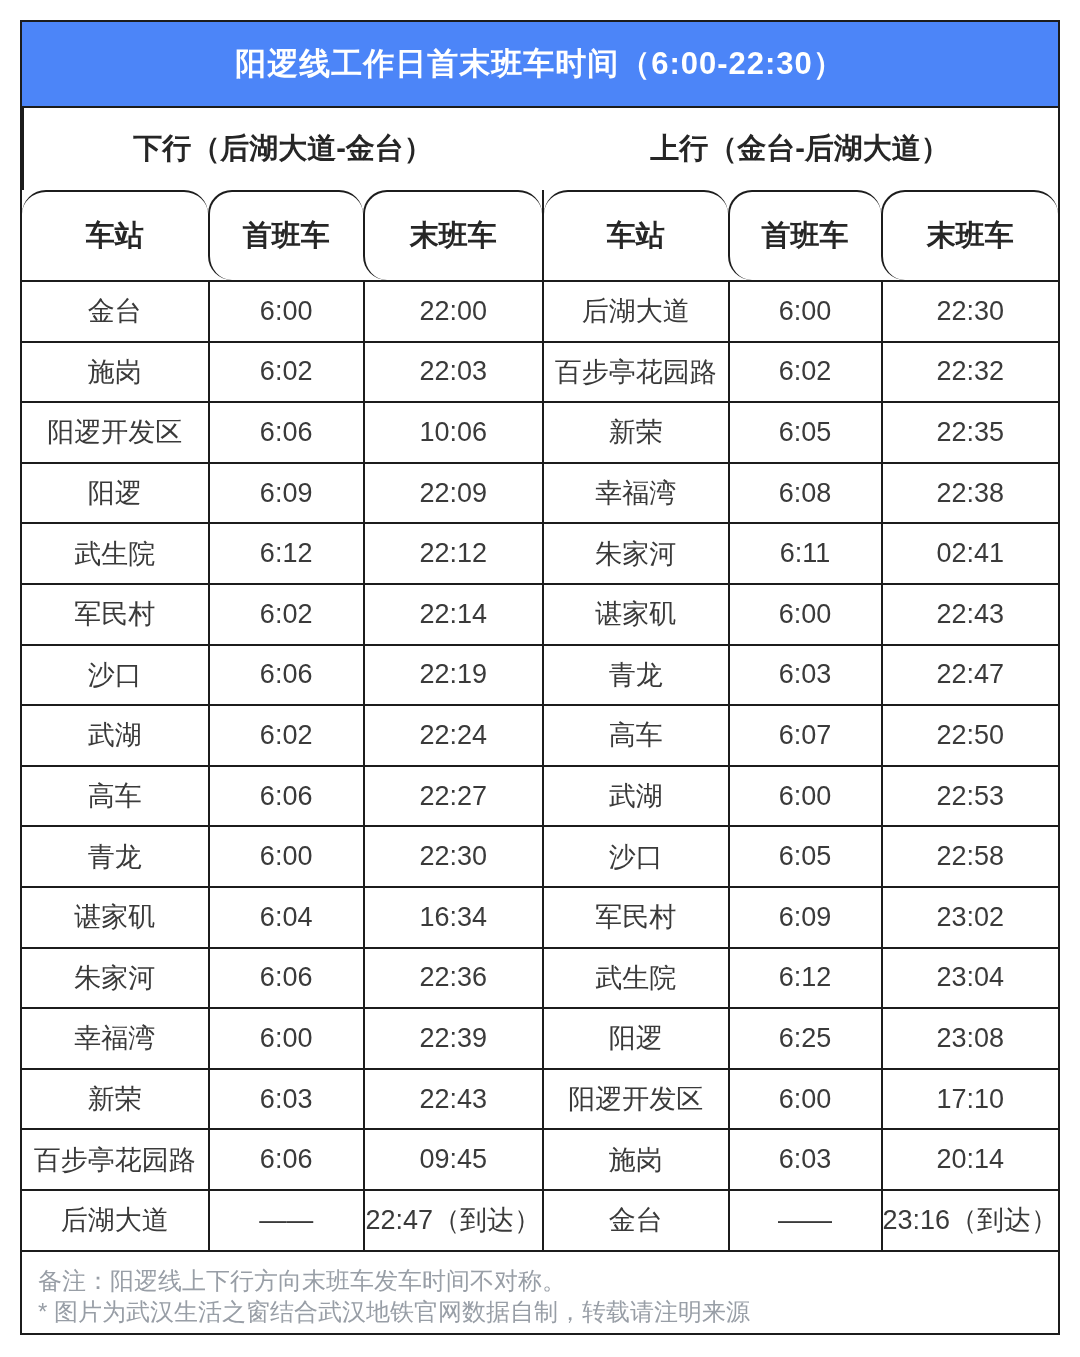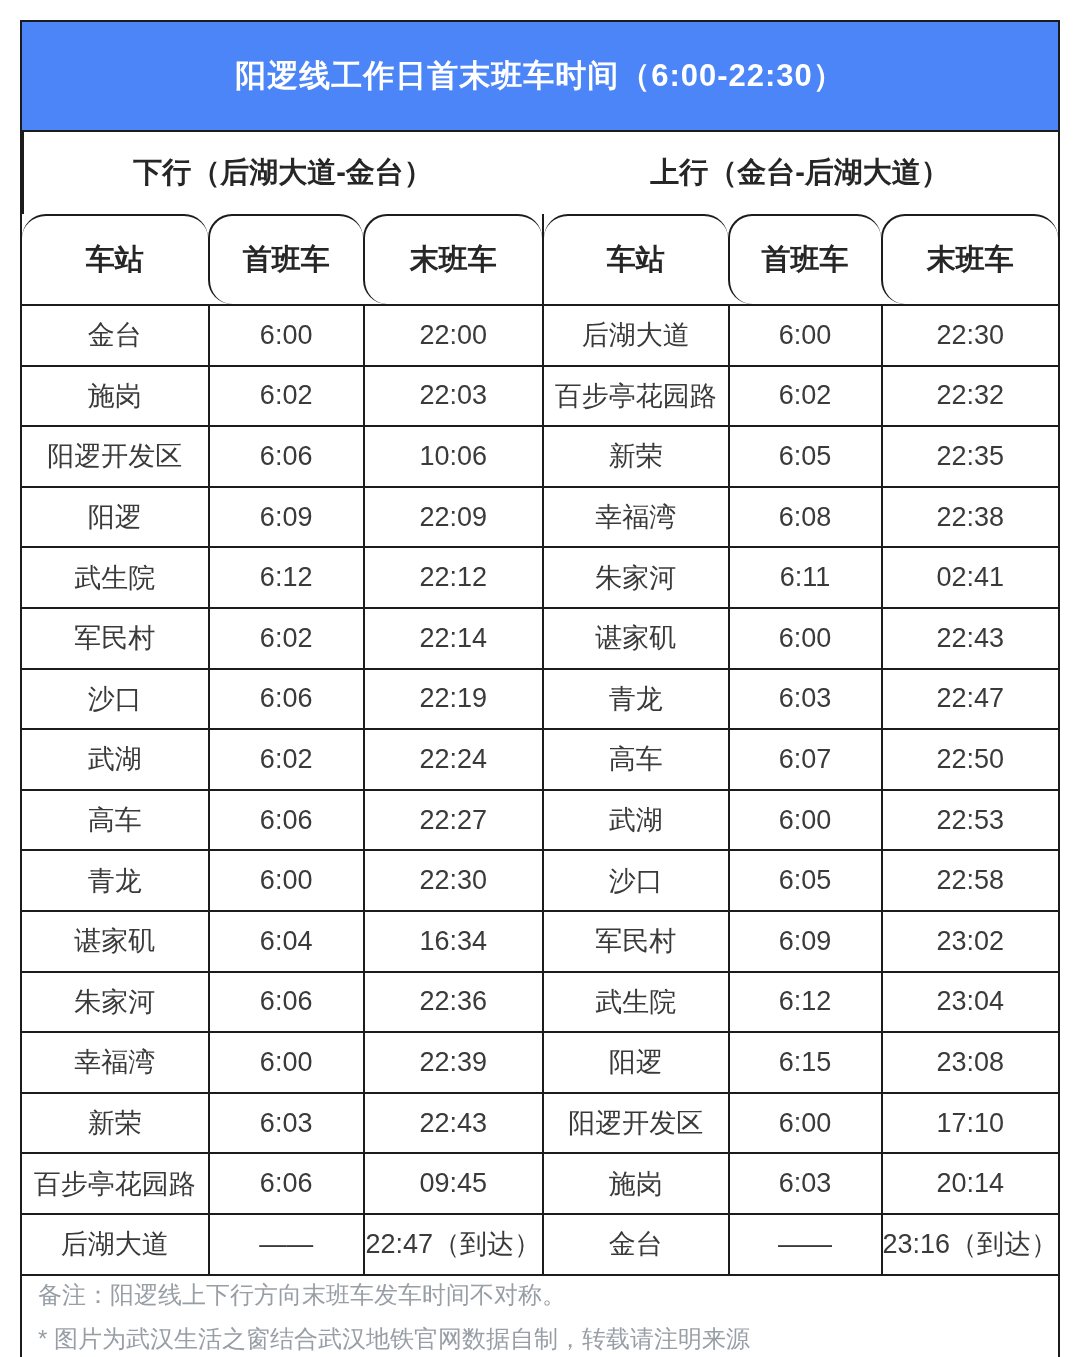--- a/index.html
+++ b/index.html
@@ -8,21 +8,21 @@
     background: #ffffff;
     font-family: "Liberation Sans", "DejaVu Sans", sans-serif;
   }
   .sheet { padding: 20px; }
   .frame {
     width: 1040px;
     border: 2px solid var(--border, #1c1c1c);
     background: #ffffff;
   }
   .title-bar {
-    height: 108px;
+    height: 84px;
     background: var(--blue, #4C85F8);
     display: flex; align-items: center; justify-content: center;
   }
   .title-bar span {
     color: #ffffff; font-size: 31px; font-weight: bold; letter-spacing: 1px;
   }
   .dir-row {
     display: grid; grid-template-columns: 50.2% 49.8%;
     height: 84px;
     border-top: 2px solid var(--border, #1c1c1c);
@@ -45,21 +45,21 @@
     border-top: 2px solid var(--border, #1c1c1c);
     font-size: 27px; color: #3a3a3a;
     white-space: nowrap; overflow: hidden;
   }
   .cell.c1, .cell.c2 { border-left: 2px solid var(--border, #1c1c1c); }
   .cell.head { font-weight: bold; font-size: 29px; color: #262626; border-radius: 24px; }
   .notes {
     border-top: 2px solid var(--border, #1c1c1c);
     height: 83px;
     padding: 13px 16px;
-    display: flex; flex-direction: column; justify-content: center; gap: 13px;
+    display: flex; flex-direction: column; 
   }
   .notes div {
     font-size: 24px; line-height: 31px;
     color: var(--note, #989EA6);
   }
 </style>
 </head>
 <body>
 
 <div class="sheet">
@@ -162,21 +162,21 @@
           <div class="cell c0">沙口</div>
           <div class="cell c1">6:05</div>
           <div class="cell c2">22:58</div>
           <div class="cell c0">军民村</div>
           <div class="cell c1">6:09</div>
           <div class="cell c2">23:02</div>
           <div class="cell c0">武生院</div>
           <div class="cell c1">6:12</div>
           <div class="cell c2">23:04</div>
           <div class="cell c0">阳逻</div>
-          <div class="cell c1">6:15</div>
+          <div class="cell c1">6:25</div>
           <div class="cell c2">23:08</div>
           <div class="cell c0">阳逻开发区</div>
           <div class="cell c1">6:00</div>
           <div class="cell c2">17:10</div>
           <div class="cell c0">施岗</div>
           <div class="cell c1">6:03</div>
           <div class="cell c2">20:14</div>
           <div class="cell c0">金台</div>
           <div class="cell c1">——</div>
           <div class="cell c2">23:16（到达）</div>

